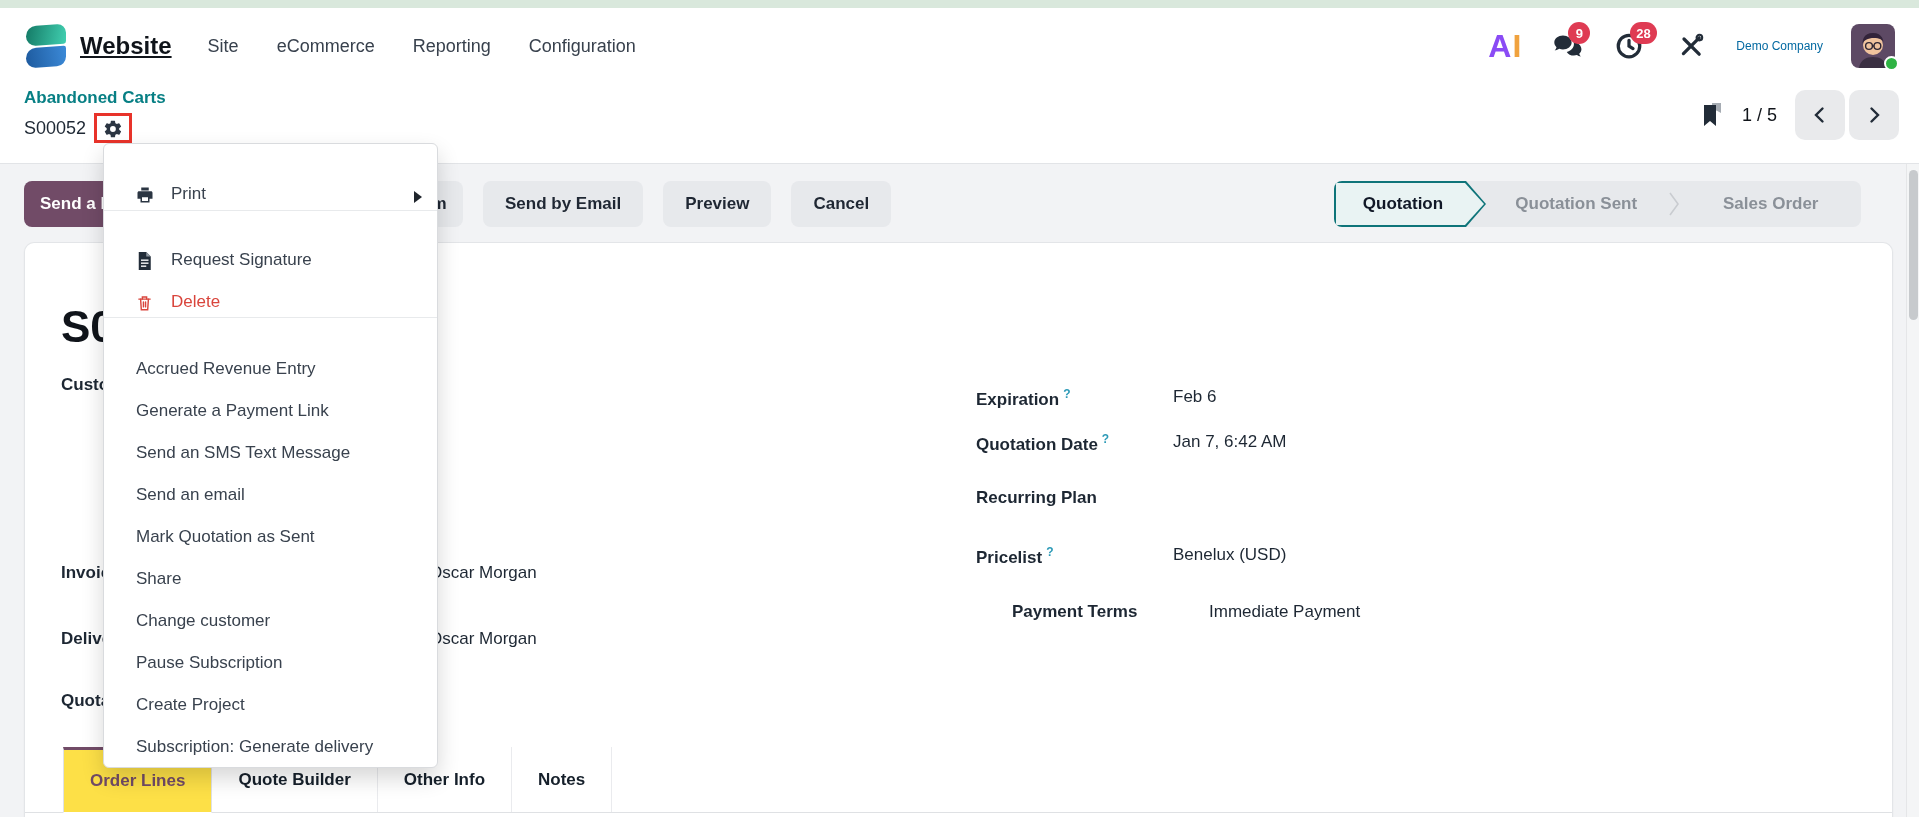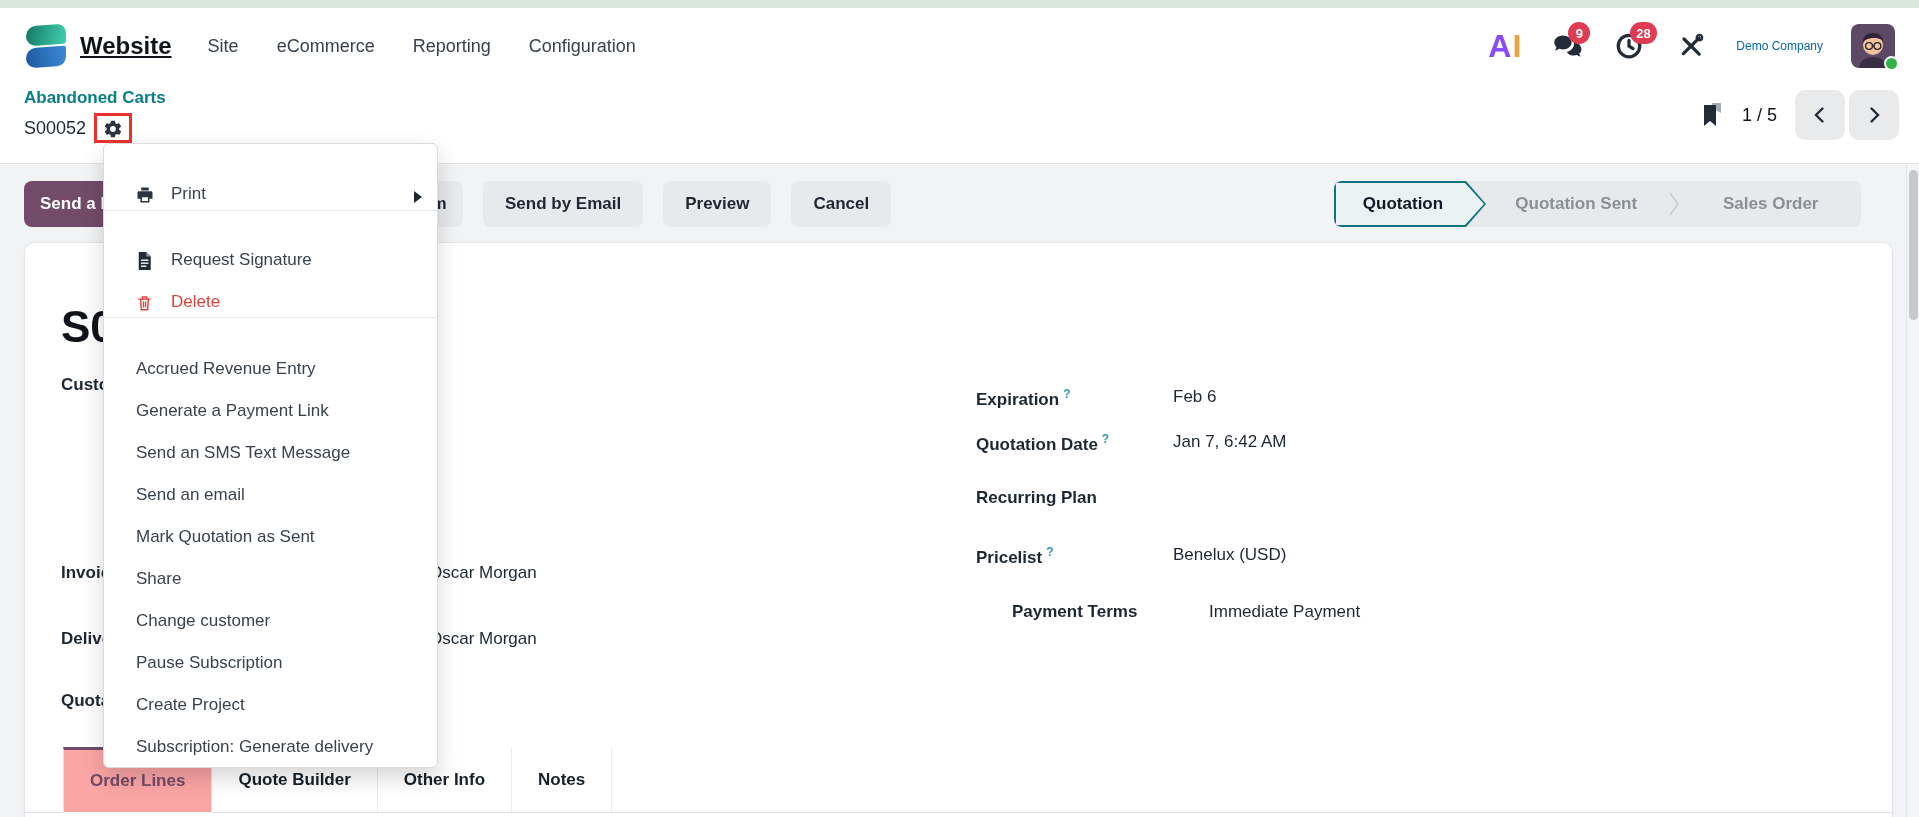--- a/index.html
+++ b/index.html
@@ -90,21 +90,21 @@
 
   .rf-label { left:951px; }
   .rf-value { left:1148px; }
   .rf-0 { top:132px;margin-top:12px; } .rf-1 { top:189px; } .rf-2 { top:245px; } .rf-3 { top:302px; } .rf-4 { top:359px;margin-left:36px; }
 
   
   .tabs-row { position:absolute; left:0; right:0; top:504px; height:66px;
               border-bottom:1px solid #dfe1e4; display:flex; align-items:stretch; padding-left:38px; }
   .tab { display:flex; align-items:center; padding:0 26px; font-size:17px; font-weight:600;
          color:#16202b; cursor:pointer; border-right:1px solid #eaebee; white-space:nowrap; }
-  .tab.active { color:#714B67; font-weight:700; background:#fca5a5; margin-bottom:-1px;
+  .tab.active { color:#714B67; font-weight:700; background:#fde047; margin-bottom:-1px;
                 border:1px solid #dfe1e4; border-top:3px solid #714B67; border-bottom:1px solid #fff; }
 
   
   .dropdown { position:absolute; left:103px; top:143px; width:335px; z-index:60; background:#fff;
               border:1px solid #d9dbde; border-radius:6px; padding:16px 0 10px;
               box-shadow:0 10px 22px rgba(0,0,0,.16); }
   .mi { height:42px; display:flex; align-items:flex-end; padding:0 16px 0 32px; font-size:17px;
         color:#39424e; cursor:pointer; position:relative; white-space:nowrap; }
   .mi-first { height:44px; }
   .mi .mi-ico { width:18px; margin-right:17px; display:flex; flex:0 0 auto; }

